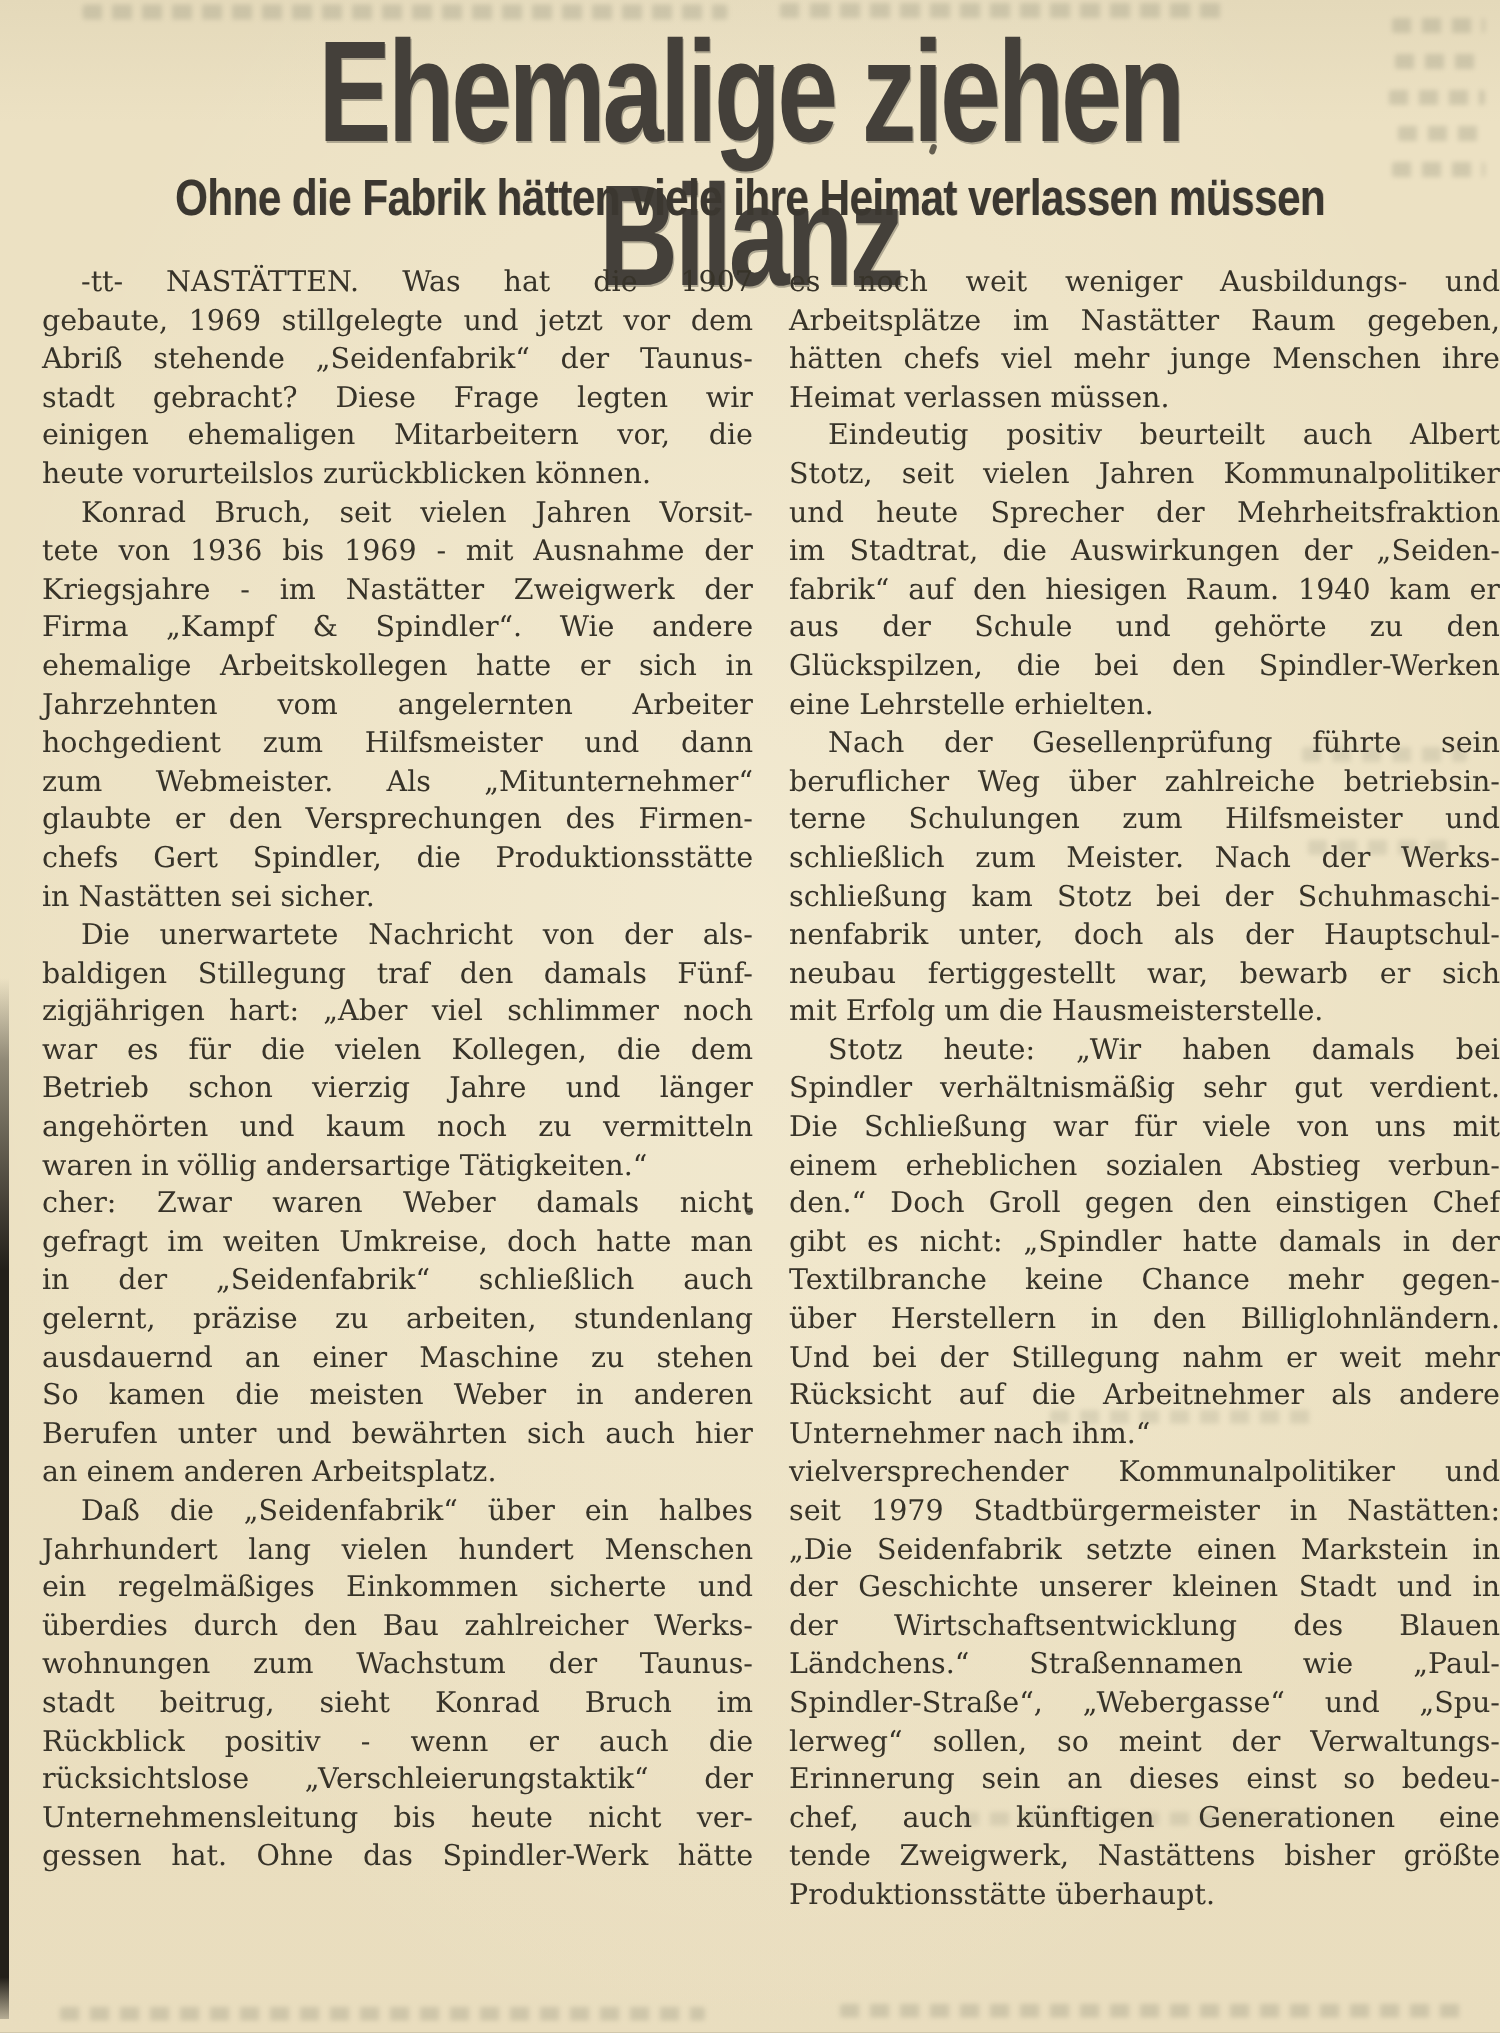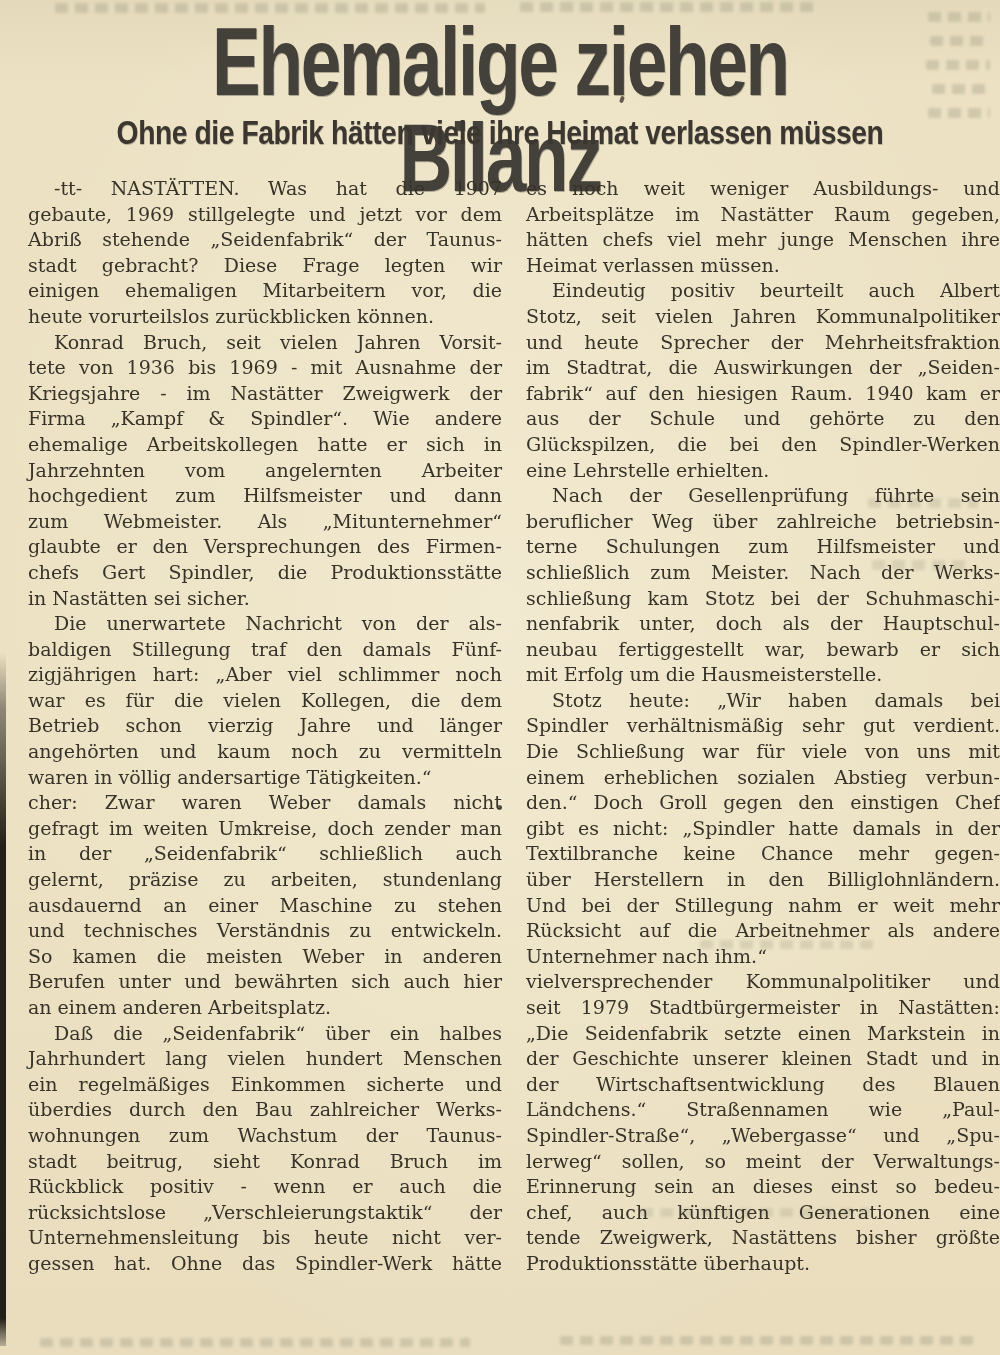--- a/index.html
+++ b/index.html
@@ -146,25 +146,24 @@
         <div class="line just">chefs Gert Spindler, die Produktionsstätte</div>
         <div class="line">in Nastätten sei sicher.</div>
         <div class="line just ind">Die unerwartete Nachricht von der als-</div>
         <div class="line just">baldigen Stillegung traf den damals Fünf-</div>
         <div class="line just">zigjährigen hart: „Aber viel schlimmer noch</div>
         <div class="line just">war es für die vielen Kollegen, die dem</div>
         <div class="line just">Betrieb schon vierzig Jahre und länger</div>
         <div class="line just">angehörten und kaum noch zu vermitteln</div>
         <div class="line">waren in völlig andersartige Tätigkeiten.“</div>
         <div class="line just">cher: Zwar waren Weber damals nicht</div>
-        <div class="line just">gefragt im weiten Umkreise, doch zender man</div>
+        <div class="line just">gefragt im weiten Umkreise, doch hatte man</div>
         <div class="line just">in der „Seidenfabrik“ schließlich auch</div>
         <div class="line just">gelernt, präzise zu arbeiten, stundenlang</div>
         <div class="line just">ausdauernd an einer Maschine zu stehen</div>
-        <div class="line just">und technisches Verständnis zu entwickeln.</div>
         <div class="line just">So kamen die meisten Weber in anderen</div>
         <div class="line just">Berufen unter und bewährten sich auch hier</div>
         <div class="line">an einem anderen Arbeitsplatz.</div>
         <div class="line just ind">Daß die „Seidenfabrik“ über ein halbes</div>
         <div class="line just">Jahrhundert lang vielen hundert Menschen</div>
         <div class="line just">ein regelmäßiges Einkommen sicherte und</div>
         <div class="line just">überdies durch den Bau zahlreicher Werks-</div>
         <div class="line just">wohnungen zum Wachstum der Taunus-</div>
         <div class="line just">stadt beitrug, sieht Konrad Bruch im</div>
         <div class="line just">Rückblick positiv - wenn er auch die</div>

